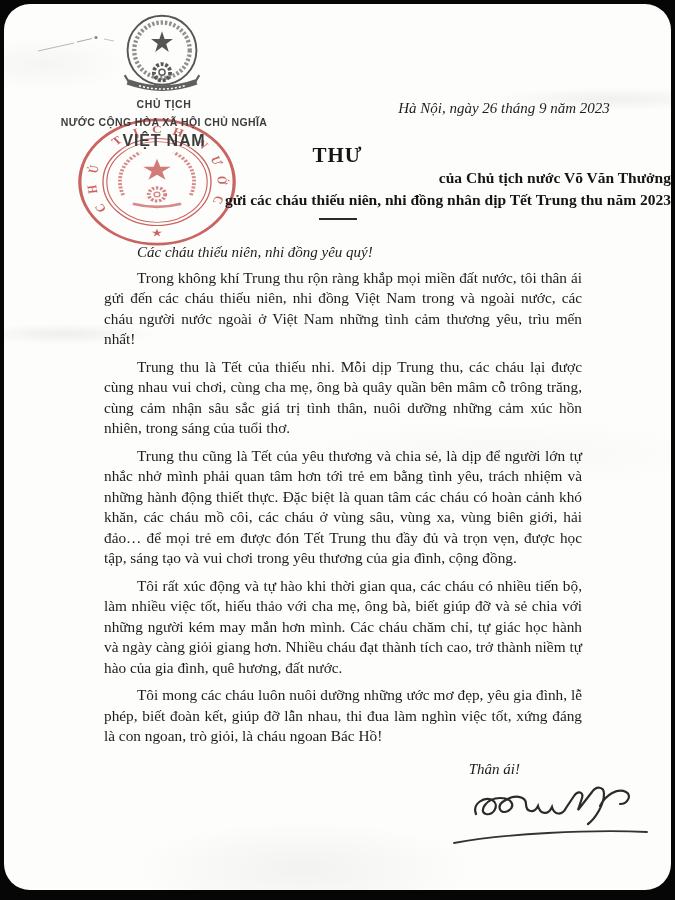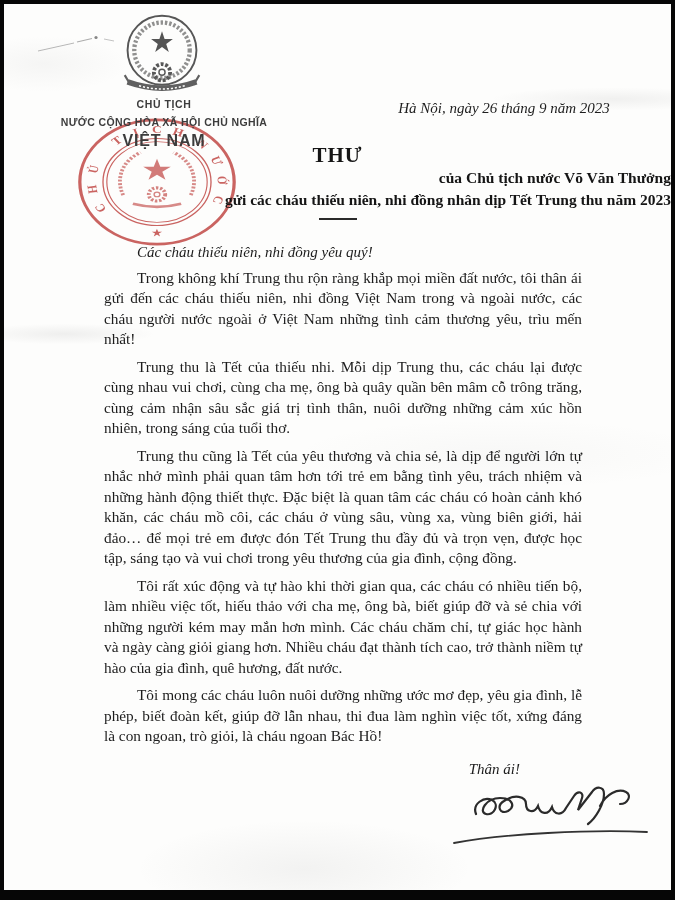--- a/index.html
+++ b/index.html
@@ -9,20 +9,21 @@
   }
   .page{
     position:absolute;left:4px;top:4px;width:667px;height:886px;
     background:
       radial-gradient(140px 16px at 60px 330px, rgba(110,110,110,.10), transparent 65%),
       radial-gradient(190px 18px at 610px 95px, rgba(110,110,110,.09), transparent 65%),
       radial-gradient(240px 70px at 300px 865px, rgba(100,100,100,.07), transparent 70%),
       radial-gradient(120px 40px at 40px 60px, rgba(120,120,120,.06), transparent 70%),
       radial-gradient(300px 50px at 500px 450px, rgba(120,120,120,.04), transparent 70%),
       #fdfdfc;
+    border-radius: 26px;
   }
   .emblem{position:absolute;left:108px;top:8px;width:100px;height:88px;}
   .issuer{
     position:absolute;left:18px;top:94px;width:284px;text-align:center;z-index:3;
     font-family:"Liberation Sans","DejaVu Sans",sans-serif;
     font-weight:bold;color:#3c3c3c;
   }
   .issuer .l1{font-size:10.5px;letter-spacing:.6px;}
   .issuer .l2{font-size:10.5px;letter-spacing:.4px;margin-top:6px;}
   .issuer .l3{font-size:16px;letter-spacing:.8px;margin-top:4px;}

